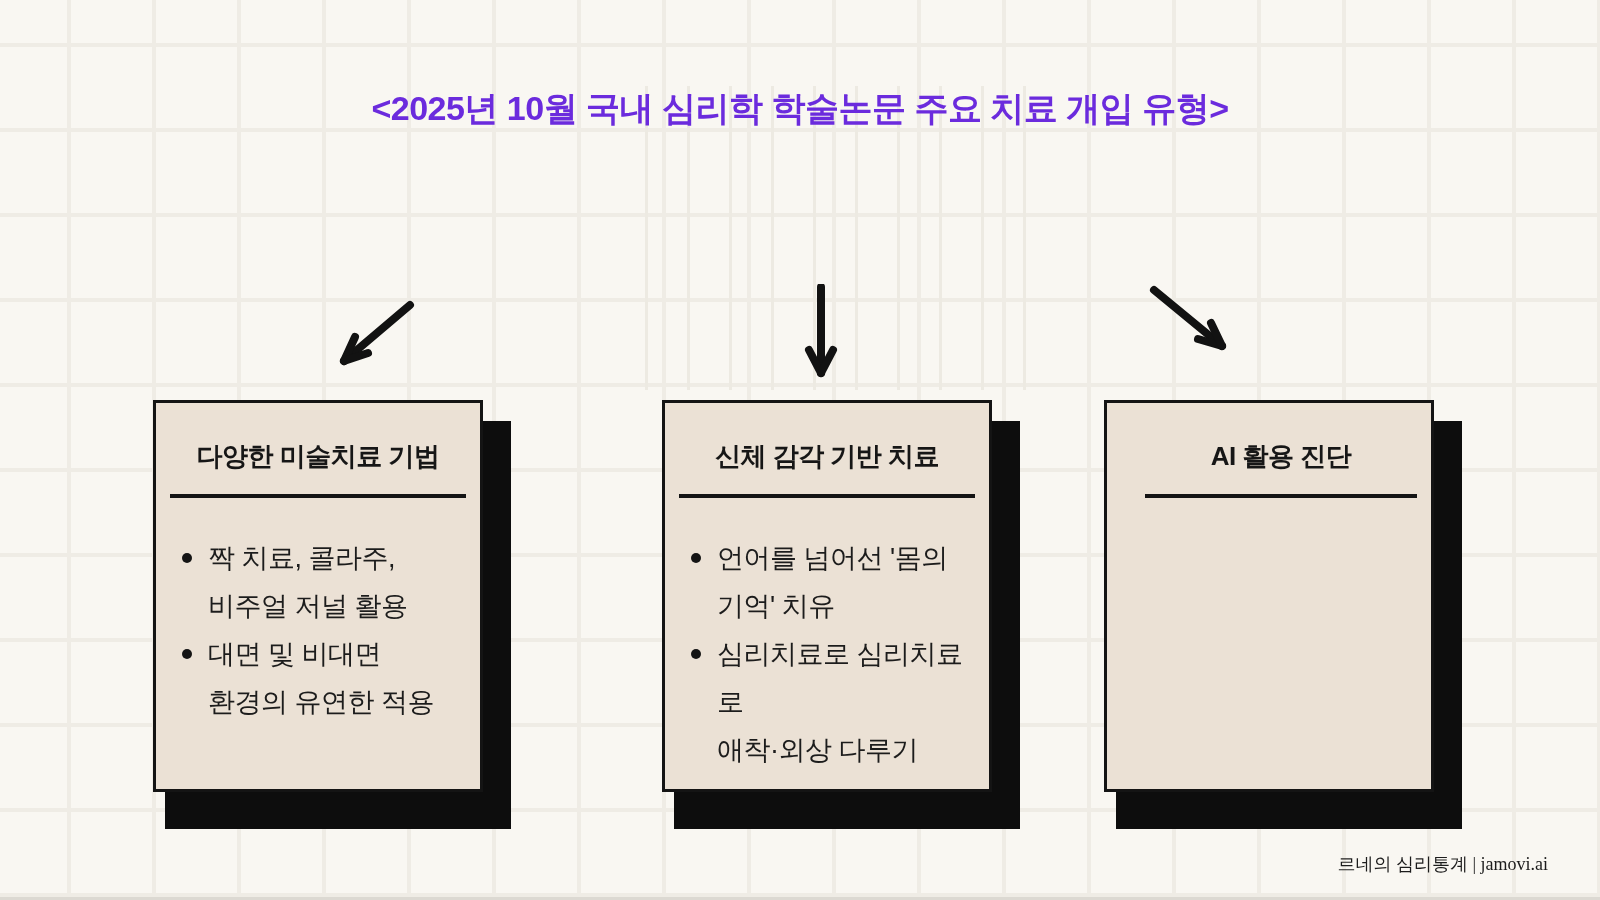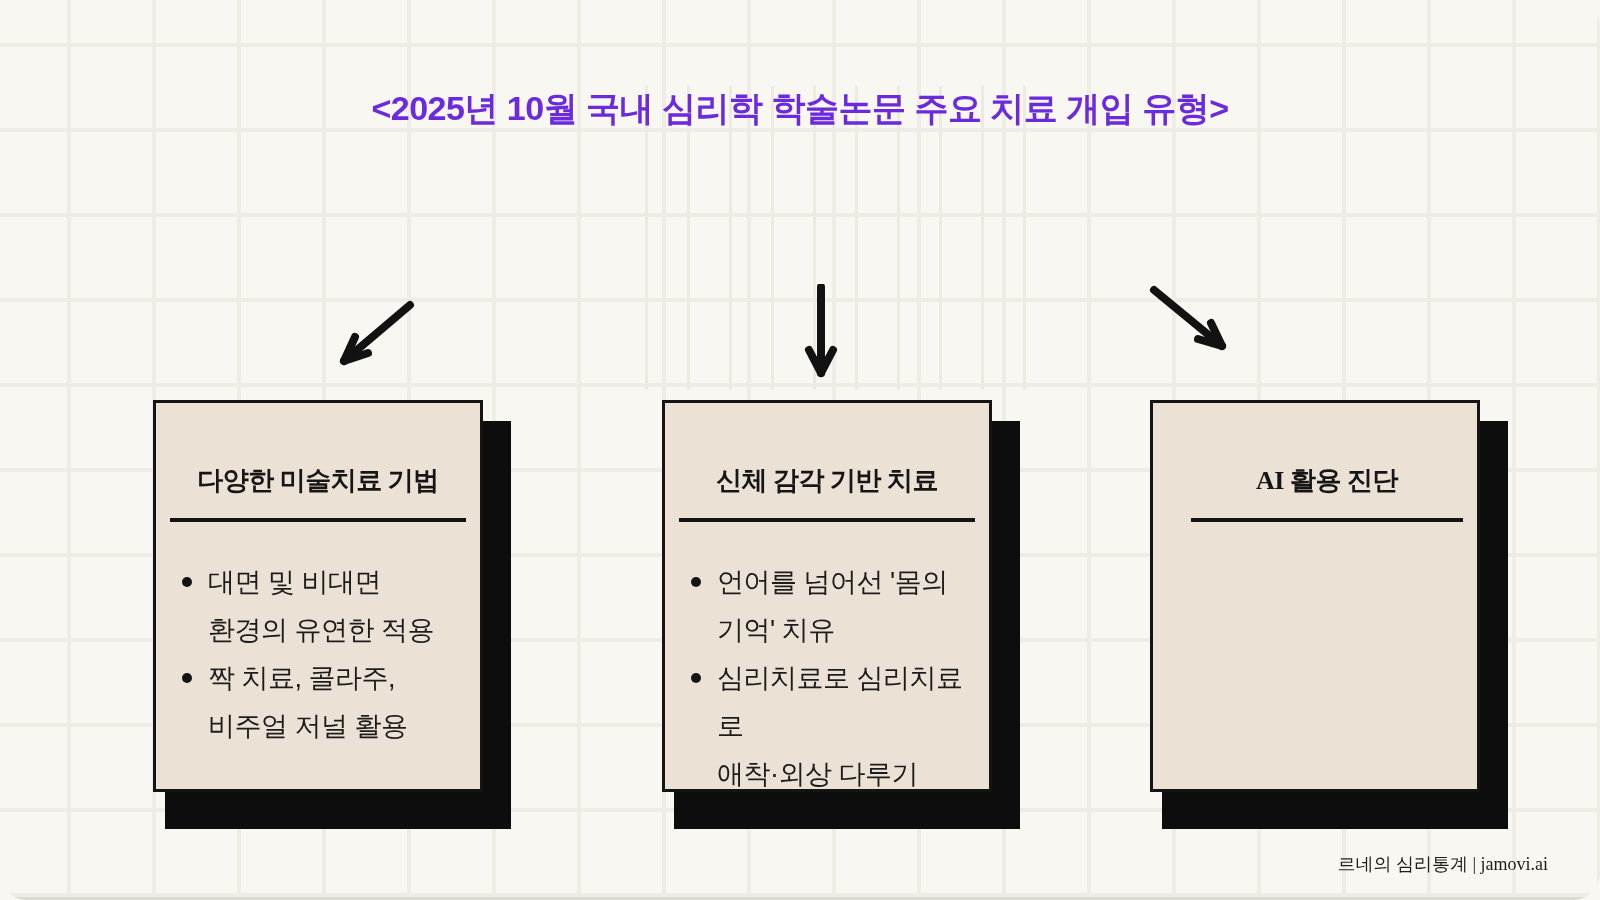--- a/index.html
+++ b/index.html
@@ -13,21 +13,20 @@
     position: relative;
     width: 1600px;
     height: 900px;
     background-color: #f9f7f2;
     background-image:
       linear-gradient(to right, #efece5 4px, transparent 4px),
       linear-gradient(to bottom, #efece5 4px, transparent 4px);
     background-size: 85px 85px;
     background-position: -18px -42px;
     overflow: hidden;
-    border-radius: 27px;
   }
   .grid-patch-fine {
     position: absolute;
     left: 645px; top: 86px; width: 402px; height: 304px;
     background-image: linear-gradient(to right, #edeae2 3px, transparent 3px);
     background-size: 42px 100%;
     pointer-events: none;
   }
   .bottom-edge {
     position: absolute;
@@ -63,29 +62,28 @@
     position: absolute;
     top: 400px;
     width: 330px;
     height: 392px;
     background: #ebe1d5;
     border: 3px solid #141414;
     box-shadow: 20px 29px 0 8px #0d0d0d;
   }
   .card-1 { left: 153px; }
   .card-2 { left: 662px; }
-  .card-3 { left: 1150px; padding-left: 24px; }
+  .card-3 { left: 1104px; padding-left: 24px; }
   .card-title {
-    margin-top: 60px;
+    margin-top: 36px;
     text-align: center;
     font-size: 26px;
     font-weight: 700;
     color: #161616;
     letter-spacing: -0.5px;
-    font-family: Liberation Serif, serif;
   }
   .card-divider {
     margin: 20px 14px 0 14px;
     height: 4px;
     background: #141414;
   }
   .bullet-list {
     list-style: none;
     margin-top: 36px;
     padding: 0 18px 0 26px;
@@ -148,27 +146,27 @@
       <path d="M74 62 L63 39" stroke="#121212" stroke-width="8" stroke-linecap="round"></path>
     </svg>
   </div>
 
   <section class="card card-1">
     <h2 class="card-title">다양한 미술치료 기법</h2>
     <div class="card-divider"></div>
     <ul class="bullet-list">
       <li class="bullet-item">
         <span class="bullet-dot"></span>
-        <span class="bullet-text">대면 및 비대면
-환경의 유연한 적용</span>
+        <span class="bullet-text">짝 치료, 콜라주,
+비주얼 저널 활용</span>
       </li>
       <li class="bullet-item">
         <span class="bullet-dot"></span>
-        <span class="bullet-text">짝 치료, 콜라주,
-비주얼 저널 활용</span>
+        <span class="bullet-text">대면 및 비대면
+환경의 유연한 적용</span>
       </li>
     </ul>
   </section>
 
   <section class="card card-2">
     <h2 class="card-title">신체 감각 기반 치료</h2>
     <div class="card-divider"></div>
     <ul class="bullet-list">
       <li class="bullet-item">
         <span class="bullet-dot"></span>

